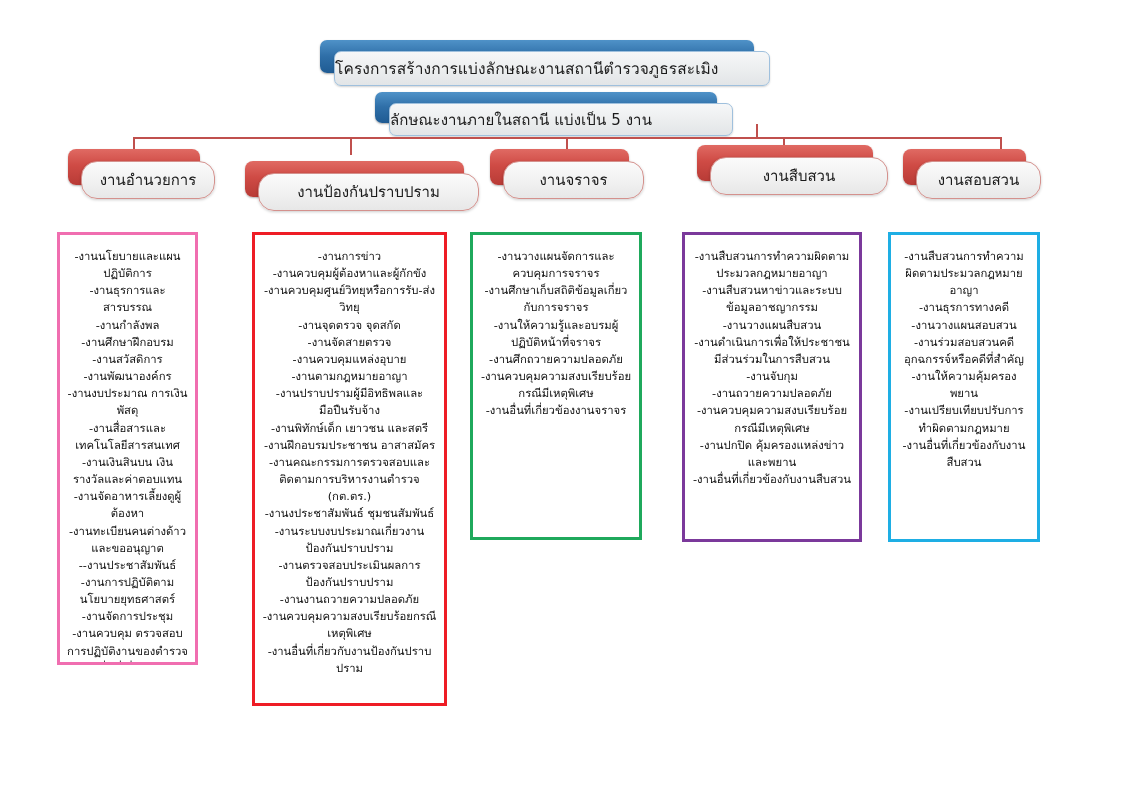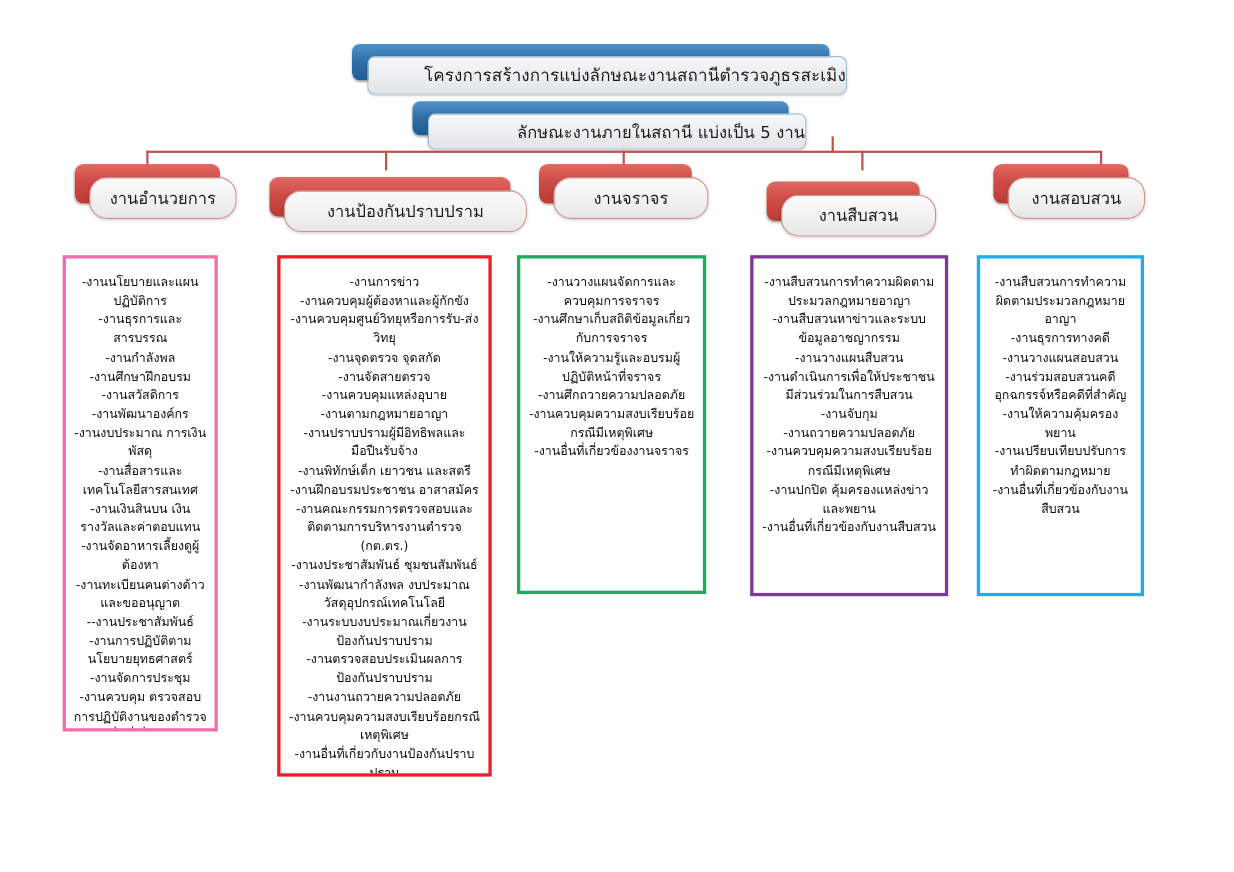--- a/index.html
+++ b/index.html
@@ -43,21 +43,21 @@
     left: 14px;
     top: 11px;
     width: 100%;
     height: 100%;
     border-radius: 7px;
     border: 1px solid #9fc0dd;
     background: linear-gradient(180deg, #f6f7f8 0%, #eceeef 52%, #e2e5e7 100%);
     box-shadow: 0 1px 2px rgba(0,0,0,0.18);
     display: flex;
     align-items: center;
-    justify-content: flex-end;
+    justify-content: flex-start;
   }
   .banner .front span {
     font-size: 15.5px;
     color: #1b1b1b;
     letter-spacing: 0.1px;
     white-space: nowrap;
   }
 
   #banner-main { left: 320px; top: 40px; width: 434px; height: 33px; }
   #banner-main .front span { font-size: 15.5px; }
@@ -176,21 +176,21 @@
     </div>
   </div>
 
   <div class="cat-box" id="cat-3" style="left:490px; top:149px; width:152px;">
     <div class="back"></div>
     <div class="front">
       <span>งานจราจร</span>
     </div>
   </div>
 
-  <div class="cat-box" id="cat-4" style="left:697px; top:165px; width:152px;">
+  <div class="cat-box" id="cat-4" style="left:697px; top:145px; width:152px;padding-left:37px;">
     <div class="back"></div>
     <div class="front">
       <span>งานสืบสวน</span>
     </div>
   </div>
 
   <div class="cat-box" id="cat-5" style="left:903px; top:149px; width:136px;">
     <div class="back"></div>
     <div class="front">
       <span>งานสอบสวน</span>
@@ -225,21 +225,20 @@
         <li>-งานควบคุมศูนย์วิทยุหรือการรับ-ส่งวิทยุ</li>
         <li>-งานจุดตรวจ จุดสกัด</li>
         <li>-งานจัดสายตรวจ</li>
         <li>-งานควบคุมแหล่งอุบาย</li>
         <li>-งานตามกฎหมายอาญา</li>
         <li>-งานปราบปรามผู้มีอิทธิพลและมือปืนรับจ้าง</li>
         <li>-งานพิทักษ์เด็ก เยาวชน และสตรี</li>
         <li>-งานฝึกอบรมประชาชน อาสาสมัคร</li>
         <li>-งานคณะกรรมการตรวจสอบและติดตามการบริหารงานตำรวจ (กต.ตร.)</li>
         <li>-งานงประชาสัมพันธ์ ชุมชนสัมพันธ์</li>
-        <li>-งานพัฒนากำลังพล งบประมาณ วัสดุอุปกรณ์เทคโนโลยี</li>
         <li>-งานระบบงบประมาณเกี่ยวงานป้องกันปราบปราม</li>
         <li>-งานตรวจสอบประเมินผลการป้องกันปราบปราม</li>
         <li>-งานงานถวายความปลอดภัย</li>
         <li>-งานควบคุมความสงบเรียบร้อยกรณีเหตุพิเศษ</li>
         <li>-งานอื่นที่เกี่ยวกับงานป้องกันปราบปราม</li>
       </ul>
   </div>
 
   <div class="list-box" id="list-3" style="left:470px; top:232px; width:172px; height:308px; border-color:#1fa95c;">
     <ul>

